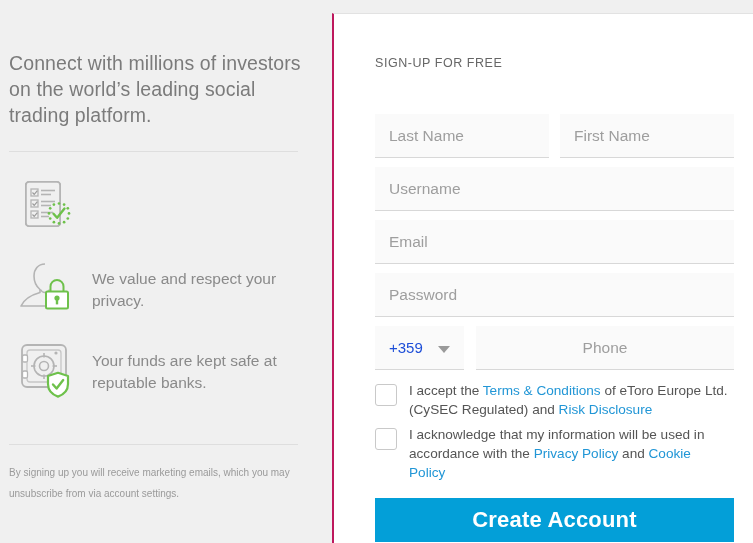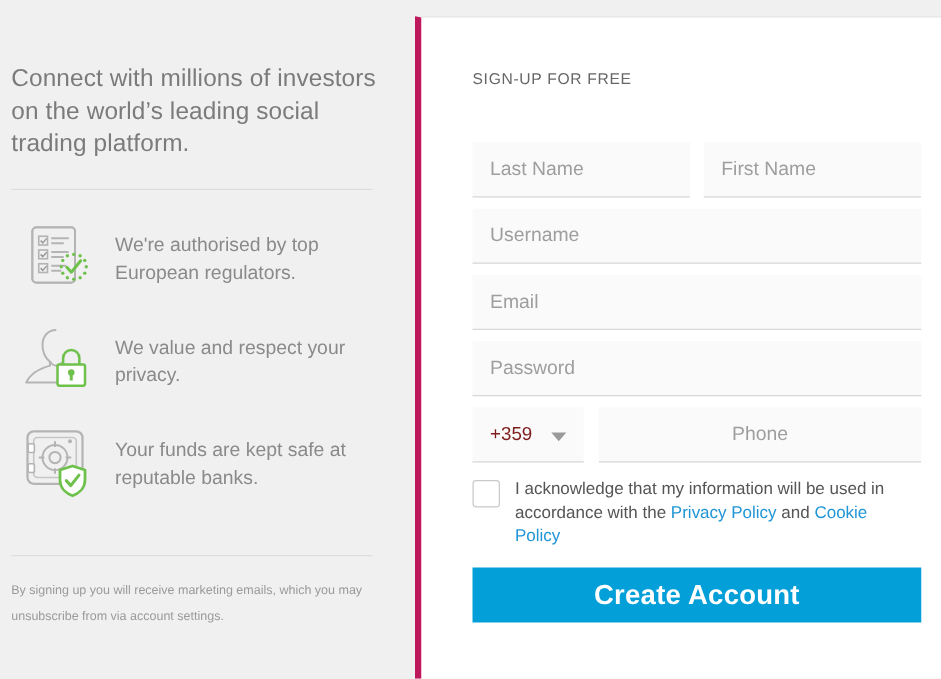--- a/index.html
+++ b/index.html
@@ -90,21 +90,21 @@
   }
 
   
   .card {
     position: absolute;
     left: 332px;
     top: 13px;
     width: 421px;
     height: 530px;
     background: #ffffff;
-    border-left: 5px solid #be185d;
+    border-left: 2px solid #be185d;
     border-top: 1px solid #e2e2e2;
     box-sizing: border-box;
   }
   .form-title {
     position: absolute;
     left: 41px;
     top: 42px;
     font-size: 12.5px;
     letter-spacing: 0.55px;
     color: #666666;
@@ -155,21 +155,21 @@
     border-bottom: 1px solid #d8d8d8;
     box-sizing: border-box;
     margin-right: 12px;
     display: flex;
     align-items: center;
     padding-left: 14px;
     cursor: pointer;
   }
   .country-code {
     font-size: 15px;
-    color: #7f1d1d;
+    color: #1d4ed8;
   }
   .caret {
     position: absolute;
     right: 14px;
     top: 20px;
     width: 0;
     height: 0;
     border-left: 6px solid transparent;
     border-right: 6px solid transparent;
     border-top: 7px solid #9a9a9a;
@@ -261,21 +261,20 @@
               <circle cx="43" cy="47.4" r="1.35"></circle>
                 <circle cx="37.9" cy="46.2" r="1.35"></circle>
               <circle cx="34.2" cy="42.5" r="1.35"></circle>
                 <circle cx="33" cy="37.4" r="1.35"></circle>
               <circle cx="34.2" cy="32.3" r="1.35"></circle>
                 <circle cx="37.9" cy="28.6" r="1.35"></circle>
             </g>
             <path d="M37.5 37.8 l3.6 4 l7.4 -9.2" fill="none" stroke="#6ec14b" stroke-width="2.4" stroke-linecap="round" stroke-linejoin="round"></path>
           </svg>
         </span>
-        <span class="feature-text">We're authorised by top European regulators.</span>
       </div>
 
       <div class="feature">
         <span class="feature-icon">
           <svg width="62" height="62" viewBox="0 0 62 62">
             <path d="M29 6 c-7 0 -11 5.5 -11 12 c0 6 3 11 6 13.5 l0 3 c-9 2.5 -16 7 -19 13.5 l44 0" fill="none" stroke="#b4b4b4" stroke-width="1.6" stroke-linejoin="round"></path>
             <path d="M24.5 31.5 c2 4 7 4 9 0" fill="none" stroke="#b4b4b4" stroke-width="1.4"></path>
             <rect x="30" y="33.5" width="22" height="17" rx="1.5" fill="#ffffff" stroke="#6ec14b" stroke-width="2"></rect>
             <path d="M34.5 33.5 l0 -5 a6.5 6.5 0 0 1 13 0 l0 5" fill="none" stroke="#6ec14b" stroke-width="2"></path>
             <circle cx="41" cy="40" r="2.6" fill="#6ec14b"></circle>
@@ -337,20 +336,26 @@
       </div>
 
       <div class="phone-row">
         <div class="country-select">
           <span class="country-code">+359</span>
           <span class="caret"></span>
         </div>
         <input class="field phone-input" type="text" placeholder="Phone" style="">
       </div>
 
+      <div class="check-row">
+        <span class="checkbox"></span>
+        <span class="check-label">
+          <span>I accept the </span><a class="link">Terms &amp; Conditions</a><span> of eToro Europe Ltd. (CySEC Regulated) and </span><a class="link">Risk Disclosure</a>
+        </span>
+      </div>
 
       <div class="check-row">
         <span class="checkbox"></span>
         <span class="check-label">
           <span>I acknowledge that my information will be used in accordance with the </span><a class="link">Privacy Policy</a><span> and </span><a class="link">Cookie Policy</a>
         </span>
       </div>
 
       <button class="submit-btn">Create Account</button>
 

